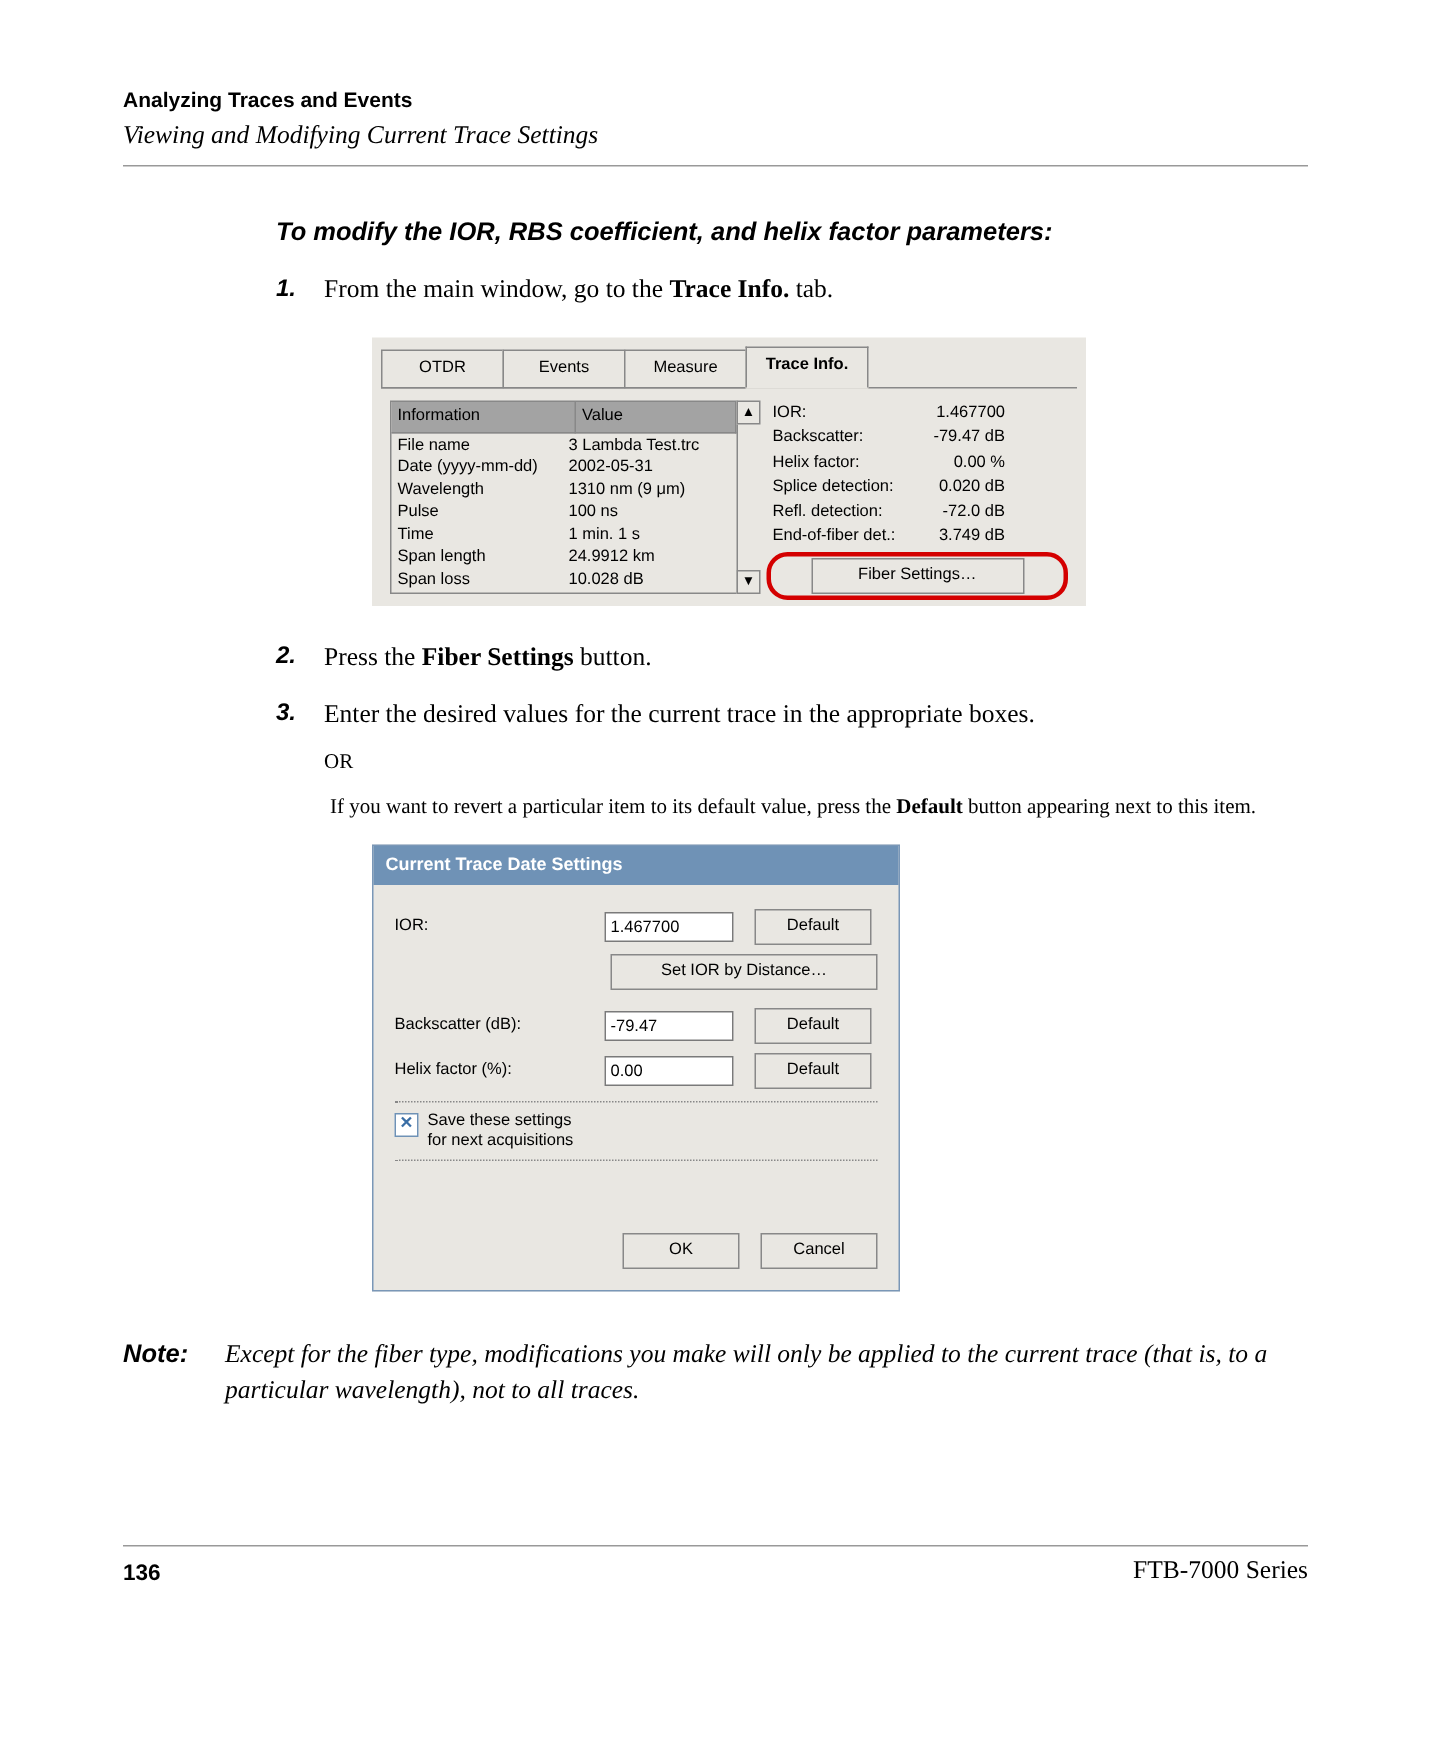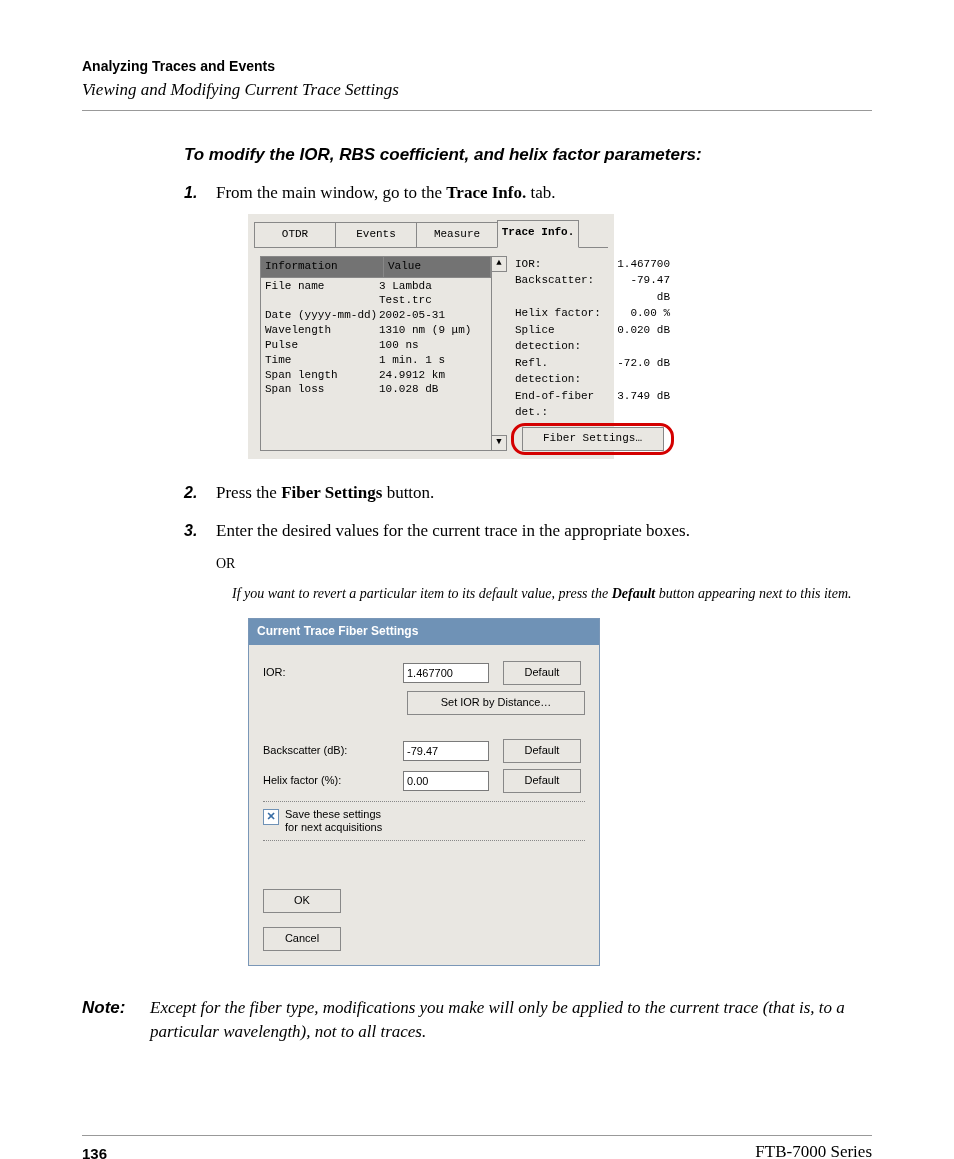--- a/index.html
+++ b/index.html
@@ -66,25 +66,25 @@
   }
   .b { font-weight: bold; }
   .or-block, .cont-block {
     font-size: 14px;
     line-height: 1.45;
     margin: 10px 0 10px 32px;
   }
 
   
   .shot1 {
-    width: 366px;
-    margin: 8px 0 22px 32px;
+    width: 476px;
+    margin: 19px 0 22px 32px;
     background: #e9e7e2;
     border: 0;
-    font-family: Liberation Mono, monospace;
+    font-family: Liberation Sans, sans-serif;
     font-size: 11px;
     color: #000;
   }
   .tabbar {
     display: flex;
     padding: 6px 6px 0 6px;
   }
   .tab {
     border: 1px solid #888;
     background: #e9e7e2;
@@ -116,21 +116,21 @@
     flex: 0 0 230px;
   }
   .info-head {
     display: flex;
   }
   .info-head > div {
     border: 1px solid #888;
     border-left: none;
     border-top: none;
     padding: 2px 4px;
-    background: #737373;
+    background: #a3a3a3;
   }
   .info-head > div:first-child { border-left: none; }
   .col-i { width: 114px; }
   .col-v { flex: 1; }
   .info-rows { padding: 1px 0 0 0; }
   .info-row { display: flex; padding: 0 4px; line-height: 1.35; }
   .info-row .col-i { width: 114px; }
   .info-row .col-v { flex: 1; }
 
   .scrollcol {
@@ -254,21 +254,20 @@
     font-weight: bold;
     flex: 0 0 auto;
     margin-top: 1px;
   }
   .chk-label { line-height: 1.2; }
   .dlg-footer {
     display: flex;
     justify-content: flex-end;
     gap: 14px;
     margin-top: 48px;
-    flex-direction: column;
   }
 
   
   .note-block {
     display: flex;
     margin: 24px 0 0 0;
     font-size: 17px;
     line-height: 1.45;
   }
   .note-label {
@@ -402,34 +401,34 @@
         </div>
       </li>
 
       <li>
         <span>Press the </span><span class="b">Fiber Settings</span><span> button.</span>
       </li>
 
       <li>
         <span>Enter the desired values for the current trace in the appropriate boxes.</span>
         <div class="or-block" style="margin-left:0;">OR</div>
-        <div class="cont-block" style="margin-left:16px;font-style:italic;">
+        <div class="cont-block" style="margin-left:4px;">
           <span>If you want to revert a particular item to its default value, press the </span><span class="b">Default</span><span> button appearing next to this item.</span>
         </div>
 
         
         <div class="shot2">
-          <div class="dlg-title">Current Trace Fiber Settings</div>
+          <div class="dlg-title">Current Trace Date Settings</div>
           <div class="dlg-body">
             <div class="dlg-row">
               <div class="lbl">IOR:</div>
               <input class="dlg-input" value="1.467700" style="">
               <div class="dlg-btn">Default</div>
             </div>
-            <div class="dlg-row" style="margin-bottom:24px;">
+            <div class="dlg-row" style="margin-bottom:12px;">
               <div class="lbl"></div>
               <div class="wide-btn">Set IOR by Distance…</div>
             </div>
             <div class="dlg-row">
               <div class="lbl">Backscatter (dB):</div>
               <input class="dlg-input" value="-79.47" style="">
               <div class="dlg-btn">Default</div>
             </div>
             <div class="dlg-row">
               <div class="lbl">Helix factor (%):</div>

